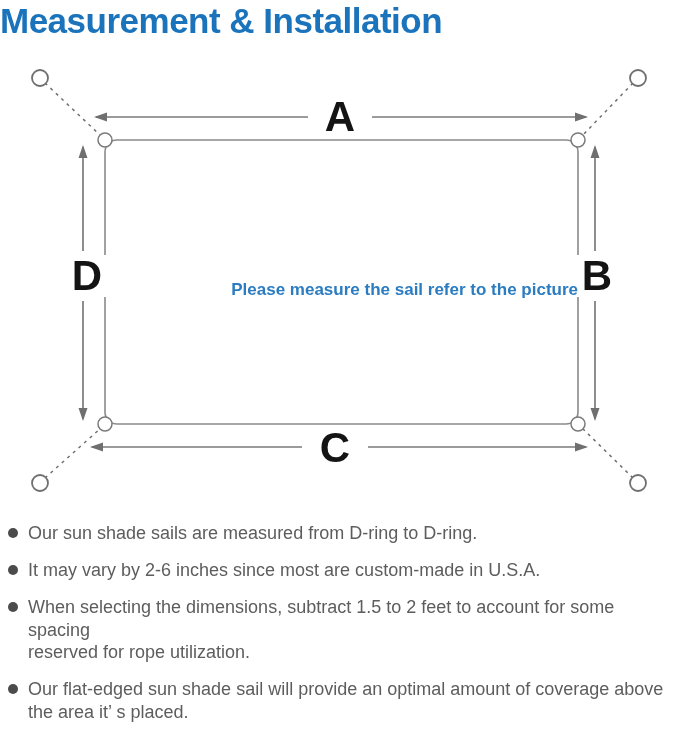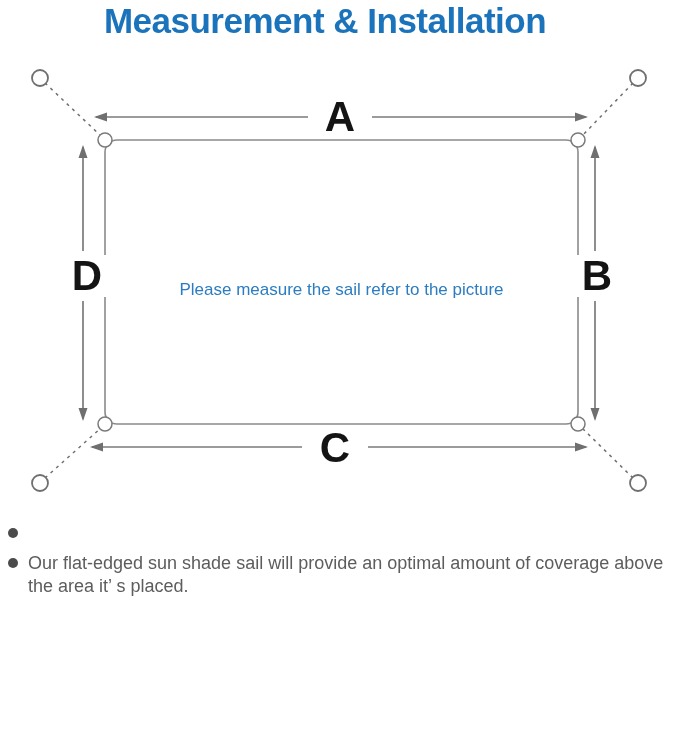--- a/index.html
+++ b/index.html
@@ -13,21 +13,20 @@
     width: 679px;
     height: 739px;
     background: #ffffff;
     overflow: hidden;
   }
   .page-title {
     position: absolute;
     top: 1px;
     left: 0;
     width: 650px;
-    text-align: center;
     font-size: 35px;
     font-weight: 700;
     letter-spacing: -0.5px;
     color: #1b74bb;
   }
   .diagram {
     position: absolute;
     top: 55px;
     left: 0;
     width: 679px;
@@ -60,24 +59,24 @@
     font-size: 30px;
     line-height: 34px;
     font-weight: 700;
     color: #1a73bd;
   }
   .center-subheading {
     position: absolute;
     left: 105px;
     top: 224px;
     width: 473px;
-    text-align: center;
+    text-align: right;
     font-size: 17px;
     line-height: 22px;
-    font-weight: 400;
+    font-weight: 700;
     color: #2b7cc0;
   }
   .notes {
     position: absolute;
     top: 522px;
     left: 8px;
     width: 665px;
     display: flex;
     flex-direction: column;
     gap: 14px;
@@ -151,20 +150,30 @@
     <div class="dim-label b">B</div>
     <div class="dim-label c">C</div>
     <div class="dim-label d">D</div>
 
     <div class="center-subheading">Please measure the sail refer to the picture</div>
   </div>
 
   <div class="notes">
     <div class="note-item">
       <span class="note-dot"></span>
+      <span class="note-text">Our sun shade sails are measured from D-ring to D-ring.</span>
+    </div>
+    <div class="note-item">
+      <span class="note-dot"></span>
+      <span class="note-text">It may vary by 2-6 inches since most are custom-made in U.S.A.</span>
+    </div>
+    <div class="note-item">
+      <span class="note-dot"></span>
+      <span class="note-text">When selecting the dimensions, subtract 1.5 to 2 feet to account for some spacing
+reserved for rope utilization.</span>
     </div>
     <div class="note-item">
       <span class="note-dot"></span>
       <span class="note-text">Our flat-edged sun shade sail will provide an optimal amount of coverage above
 the area it’ s placed.</span>
     </div>
   </div>
 
 </div>
 

